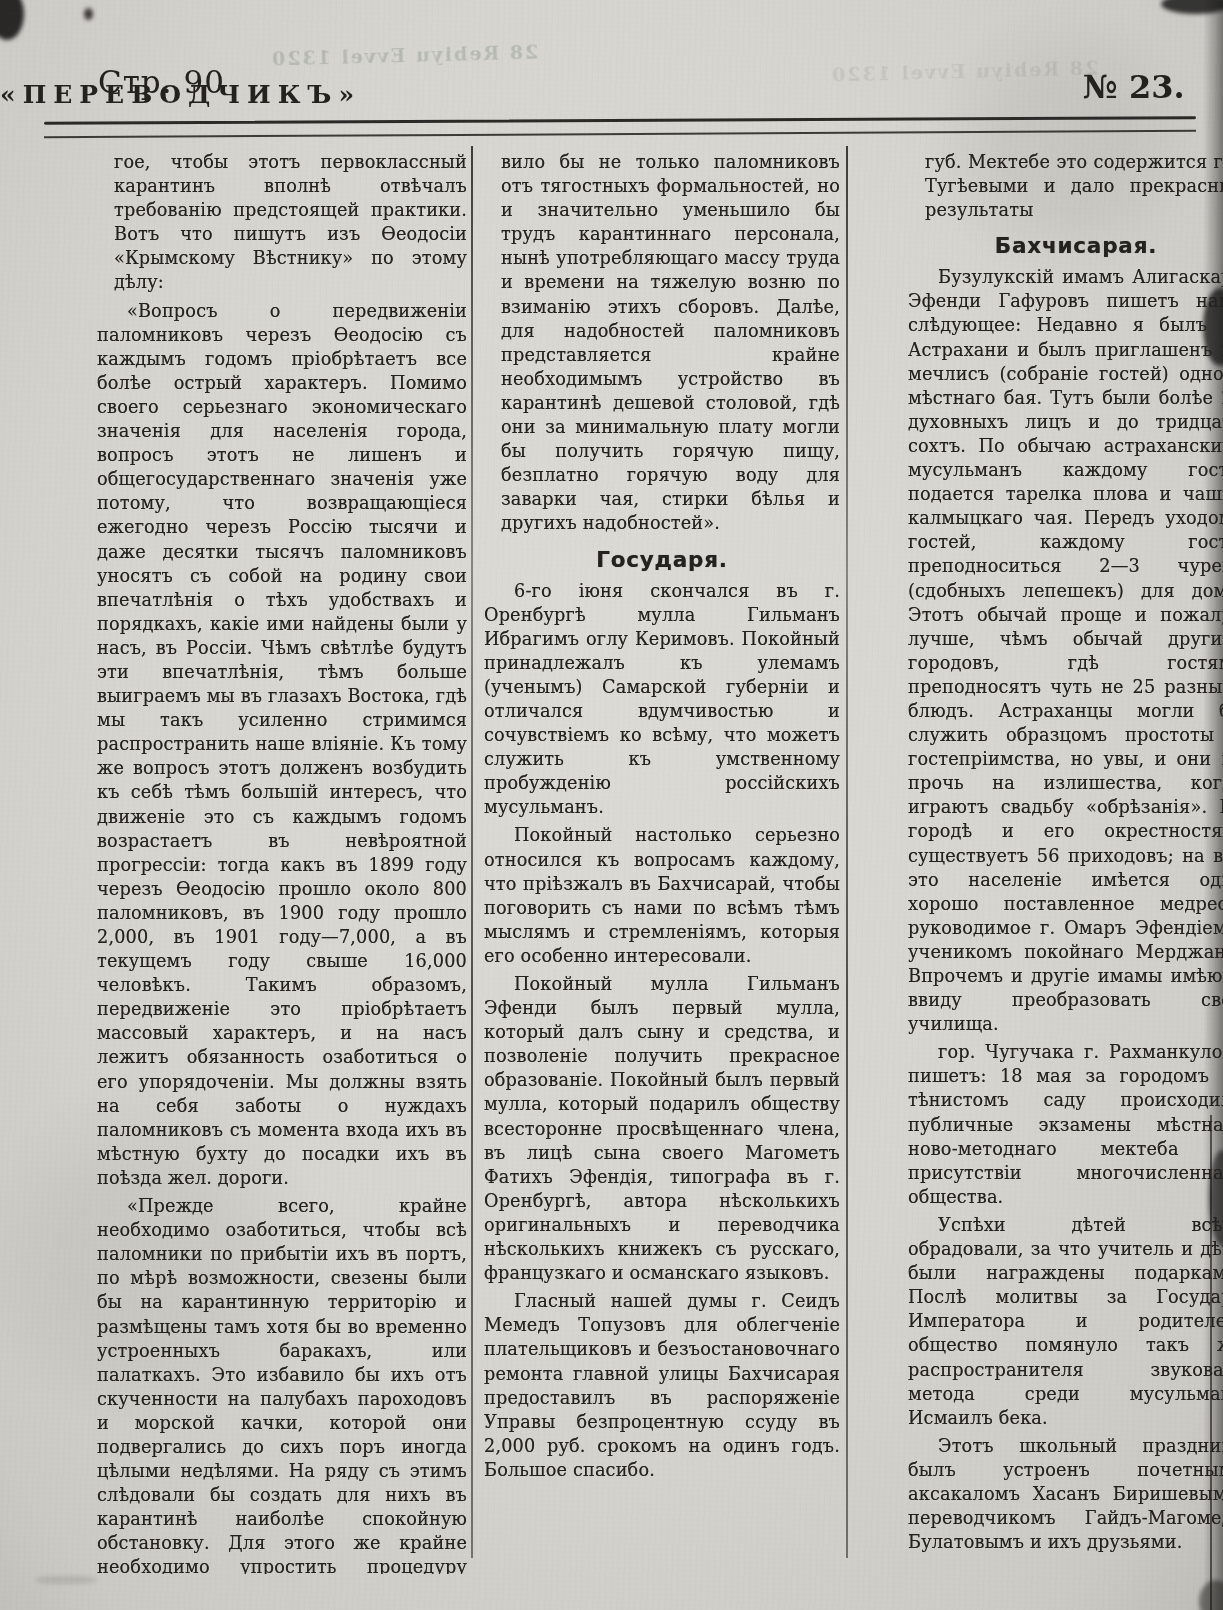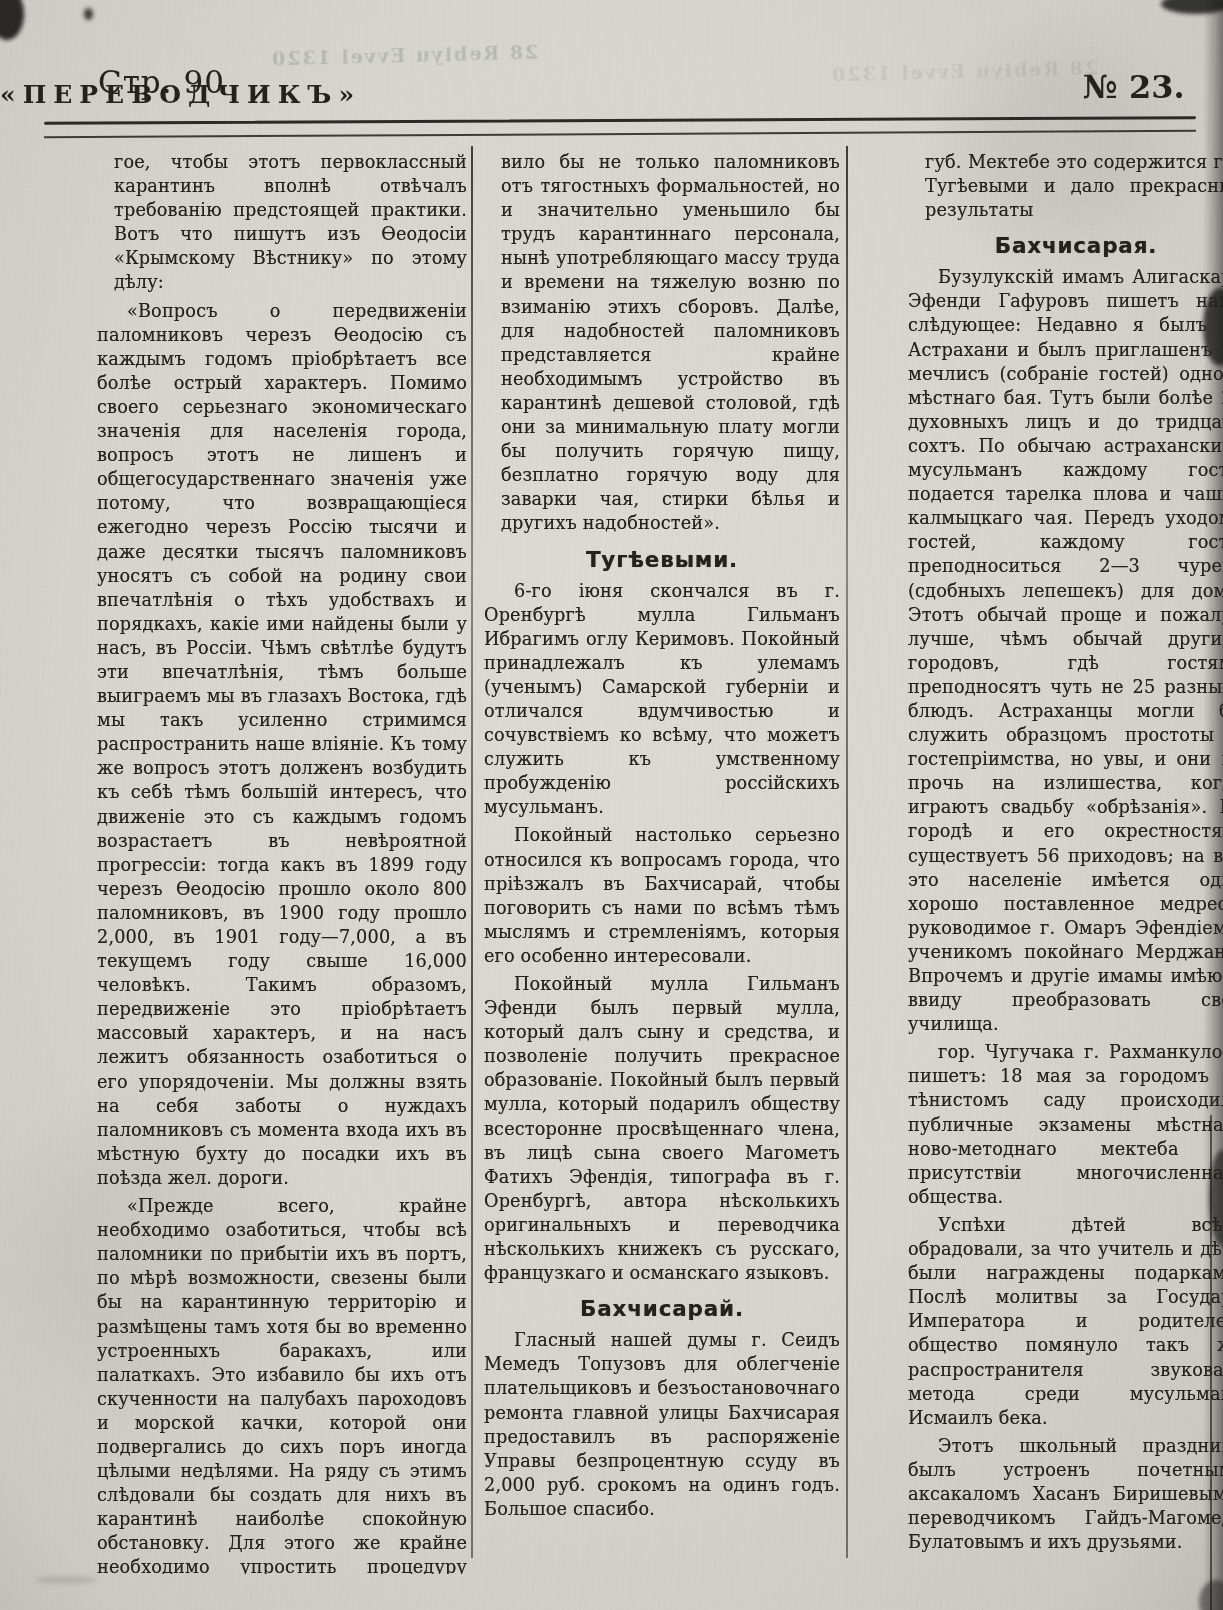--- a/index.html
+++ b/index.html
@@ -99,25 +99,24 @@
   <div class="vrule vrule-1"></div>
   <div class="vrule vrule-2"></div>
 
   <div class="col col-1">
       <p class="para no-indent">гое, чтобы этотъ первоклассный карантинъ вполнѣ отвѣчалъ требованію предстоящей практики. Вотъ что пишутъ изъ Ѳеодосіи «Крымскому Вѣстнику» по этому дѣлу:</p>
       <p class="para">«Вопросъ о передвиженіи паломниковъ черезъ Ѳеодосію съ каждымъ годомъ пріобрѣтаетъ все болѣе острый характеръ. Помимо своего серьезнаго экономическаго значенія для населенія города, вопросъ этотъ не лишенъ и общегосударственнаго значенія уже потому, что возвращающіеся ежегодно черезъ Россію тысячи и даже десятки тысячъ паломниковъ уносятъ съ собой на родину свои впечатлѣнія о тѣхъ удобствахъ и порядкахъ, какіе ими найдены были у насъ, въ Россіи. Чѣмъ свѣтлѣе будутъ эти впечатлѣнія, тѣмъ больше выиграемъ мы въ глазахъ Востока, гдѣ мы такъ усиленно стримимся распространить наше вліяніе. Къ тому же вопросъ этотъ долженъ возбудить къ себѣ тѣмъ большій интересъ, что движеніе это съ каждымъ годомъ возрастаетъ въ невѣроятной прогрессіи: тогда какъ въ 1899 году черезъ Ѳеодосію прошло около 800 паломниковъ, въ 1900 году прошло 2,000, въ 1901 году—7,000, а въ текущемъ году свыше 16,000 человѣкъ. Такимъ образомъ, передвиженіе это пріобрѣтаетъ массовый характеръ, и на насъ лежитъ обязанность озаботиться о его упорядоченіи. Мы должны взять на себя заботы о нуждахъ паломниковъ съ момента входа ихъ въ мѣстную бухту до посадки ихъ въ поѣзда жел. дороги.</p>
       <p class="para">«Прежде всего, крайне необходимо озаботиться, чтобы всѣ паломники по прибытіи ихъ въ портъ, по мѣрѣ возможности, свезены были бы на карантинную территорію и размѣщены тамъ хотя бы во временно устроенныхъ баракахъ, или палаткахъ. Это избавило бы ихъ отъ скученности на палубахъ пароходовъ и морской качки, которой они подвергались до сихъ поръ иногда цѣлыми недѣлями. На ряду съ этимъ слѣдовали бы создать для нихъ въ карантинѣ наиболѣе спокойную обстановку. Для этого же крайне необходимо упростить процедуру взиманія съ паломниковъ разныхъ карантинныхъ сборовъ. Эту процедуру, какъ намъ кажется, возможно было бы совершенно уничтожить, установивъ съ паломниковъ единовременный сборъ въ пользу карантина при выдачѣ имъ заграничныхъ паспортовъ. Это изба-</p>
     </div>
   <div class="col col-2">
       <p class="para no-indent">вило бы не только паломниковъ отъ тягостныхъ формальностей, но и значительно уменьшило бы трудъ карантиннаго персонала, нынѣ употребляющаго массу труда и времени на тяжелую возню по взиманію этихъ сборовъ. Далѣе, для надобностей паломниковъ представляется крайне необходимымъ устройство въ карантинѣ дешевой столовой, гдѣ они за минимальную плату могли бы получить горячую пищу, безплатно горячую воду для заварки чая, стирки бѣлья и другихъ надобностей».</p>
-      <div class="heading">Тугѣевыми.</div>
+      <div class="heading">Государя.</div>
       <p class="para">6-го іюня скончался въ г. Оренбургѣ мулла Гильманъ Ибрагимъ оглу Керимовъ. Покойный принадлежалъ къ улемамъ (ученымъ) Самарской губерніи и отличался вдумчивостью и сочувствіемъ ко всѣму, что можетъ служить къ умственному пробужденію россійскихъ мусульманъ.</p>
-      <p class="para">Покойный настолько серьезно относился къ вопросамъ города, что пріѣзжалъ въ Бахчисарай, чтобы поговорить съ нами по всѣмъ тѣмъ мыслямъ и стремленіямъ, которыя его особенно интересовали.</p>
+      <p class="para">Покойный настолько серьезно относился къ вопросамъ каждому, что пріѣзжалъ въ Бахчисарай, чтобы поговорить съ нами по всѣмъ тѣмъ мыслямъ и стремленіямъ, которыя его особенно интересовали.</p>
       <p class="para">Покойный мулла Гильманъ Эфенди былъ первый мулла, который далъ сыну и средства, и позволеніе получить прекрасное образованіе. Покойный былъ первый мулла, который подарилъ обществу всесторонне просвѣщеннаго члена, въ лицѣ сына своего Магометъ Фатихъ Эфендія, типографа въ г. Оренбургѣ, автора нѣсколькихъ оригинальныхъ и переводчика нѣсколькихъ книжекъ съ русскаго, французкаго и османскаго языковъ.</p>
-      <div class="heading">Бахчисарай.</div>
       <p class="para">Гласный нашей думы г. Сеидъ Мемедъ Топузовъ для облегченіе плательщиковъ и безъостановочнаго ремонта главной улицы Бахчисарая предоставилъ въ распоряженіе Управы безпроцентную ссуду въ 2,000 руб. срокомъ на одинъ годъ. Большое спасибо.</p>
     </div>
   <div class="col col-3">
       <p class="para no-indent">губ. Мектебе это содержится г.г. Тугѣевыми и дало прекрасные результаты</p>
       <div class="heading">Бахчисарая.</div>
       <p class="para">Бузулукскій имамъ Алигаскаръ Эфенди Гафуровъ пишетъ намъ слѣдующее: Недавно я былъ въ Астрахани и былъ приглашенъ на мечлисъ (собраніе гостей) одного мѣстнаго бая. Тутъ были болѣе 20 духовныхъ лицъ и до тридцати сохтъ. По обычаю астраханскихъ мусульманъ каждому гостю подается тарелка плова и чашка калмыцкаго чая. Передъ уходомъ гостей, каждому гостю преподноситься 2—3 чурека (сдобныхъ лепешекъ) для дома. Этотъ обычай проще и пожалуй лучше, чѣмъ обычай другихъ городовъ, гдѣ гостямъ преподносятъ чуть не 25 разныхъ блюдъ. Астраханцы могли бы служить образцомъ простоты и гостепріимства, но увы, и они не прочь на излишества, когда играютъ свадьбу «обрѣзанія». Въ городѣ и его окрестностяхъ существуетъ 56 приходовъ; на все это населеніе имѣется одно хорошо поставленное медресе, руководимое г. Омаръ Эфендіемъ, ученикомъ покойнаго Мерджани. Впрочемъ и другіе имамы имѣютъ ввиду преобразовать свои училища.</p>
       <p class="para">гор. Чугучака г. Рахманкуловъ пишетъ: 18 мая за городомъ въ тѣнистомъ саду происходили публичные экзамены мѣстнаго ново-методнаго мектеба въ присутствіи многочисленнаго общества.</p>
       <p class="para">Успѣхи дѣтей всѣхъ обрадовали, за что учитель и дѣти были награждены подарками. Послѣ молитвы за Государя Императора и родителей, общество помянуло такъ же распространителя звуковаго метода среди мусульманъ Исмаилъ бека.</p>
       <p class="para">Этотъ школьный праздникъ былъ устроенъ почетнымъ аксакаломъ Хасанъ Биришевымъ, переводчикомъ Гайдъ-Магомедъ Булатовымъ и ихъ друзьями.</p>
     </div>

